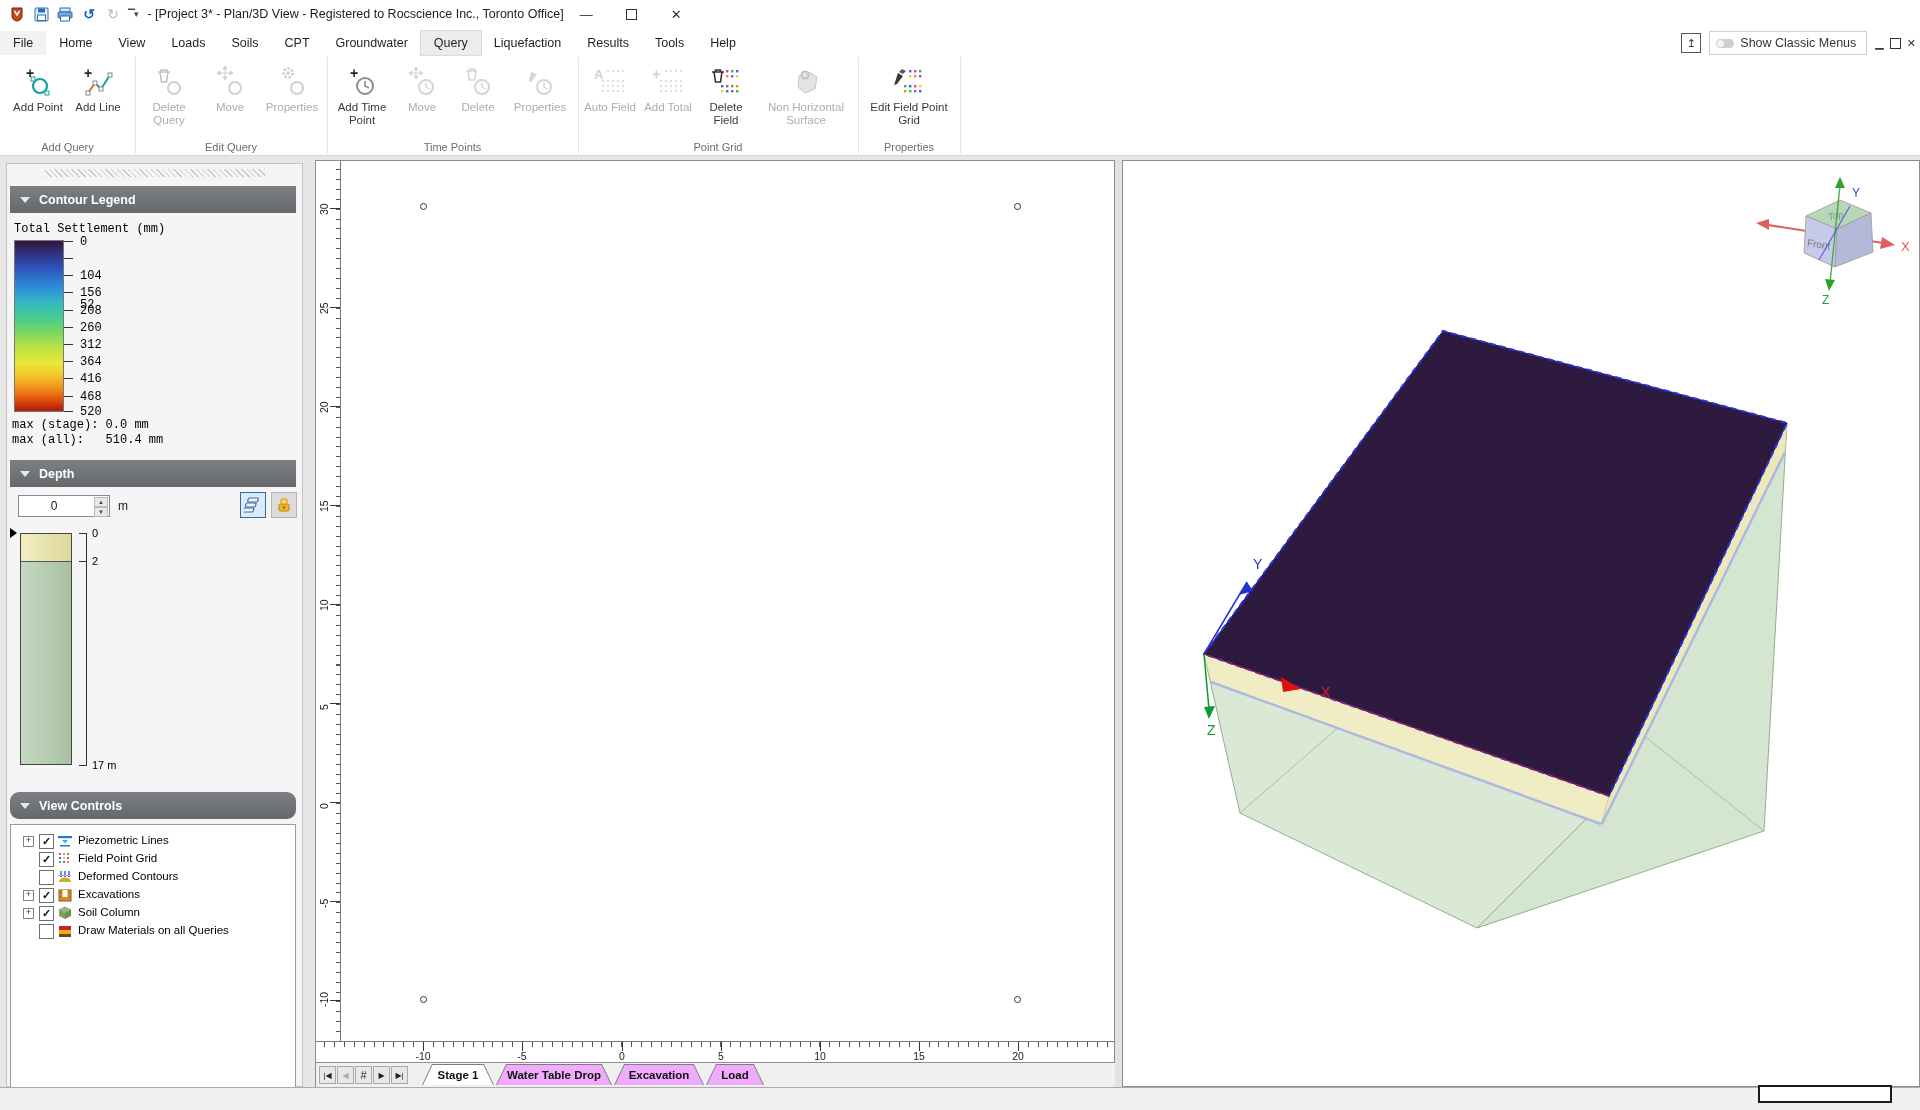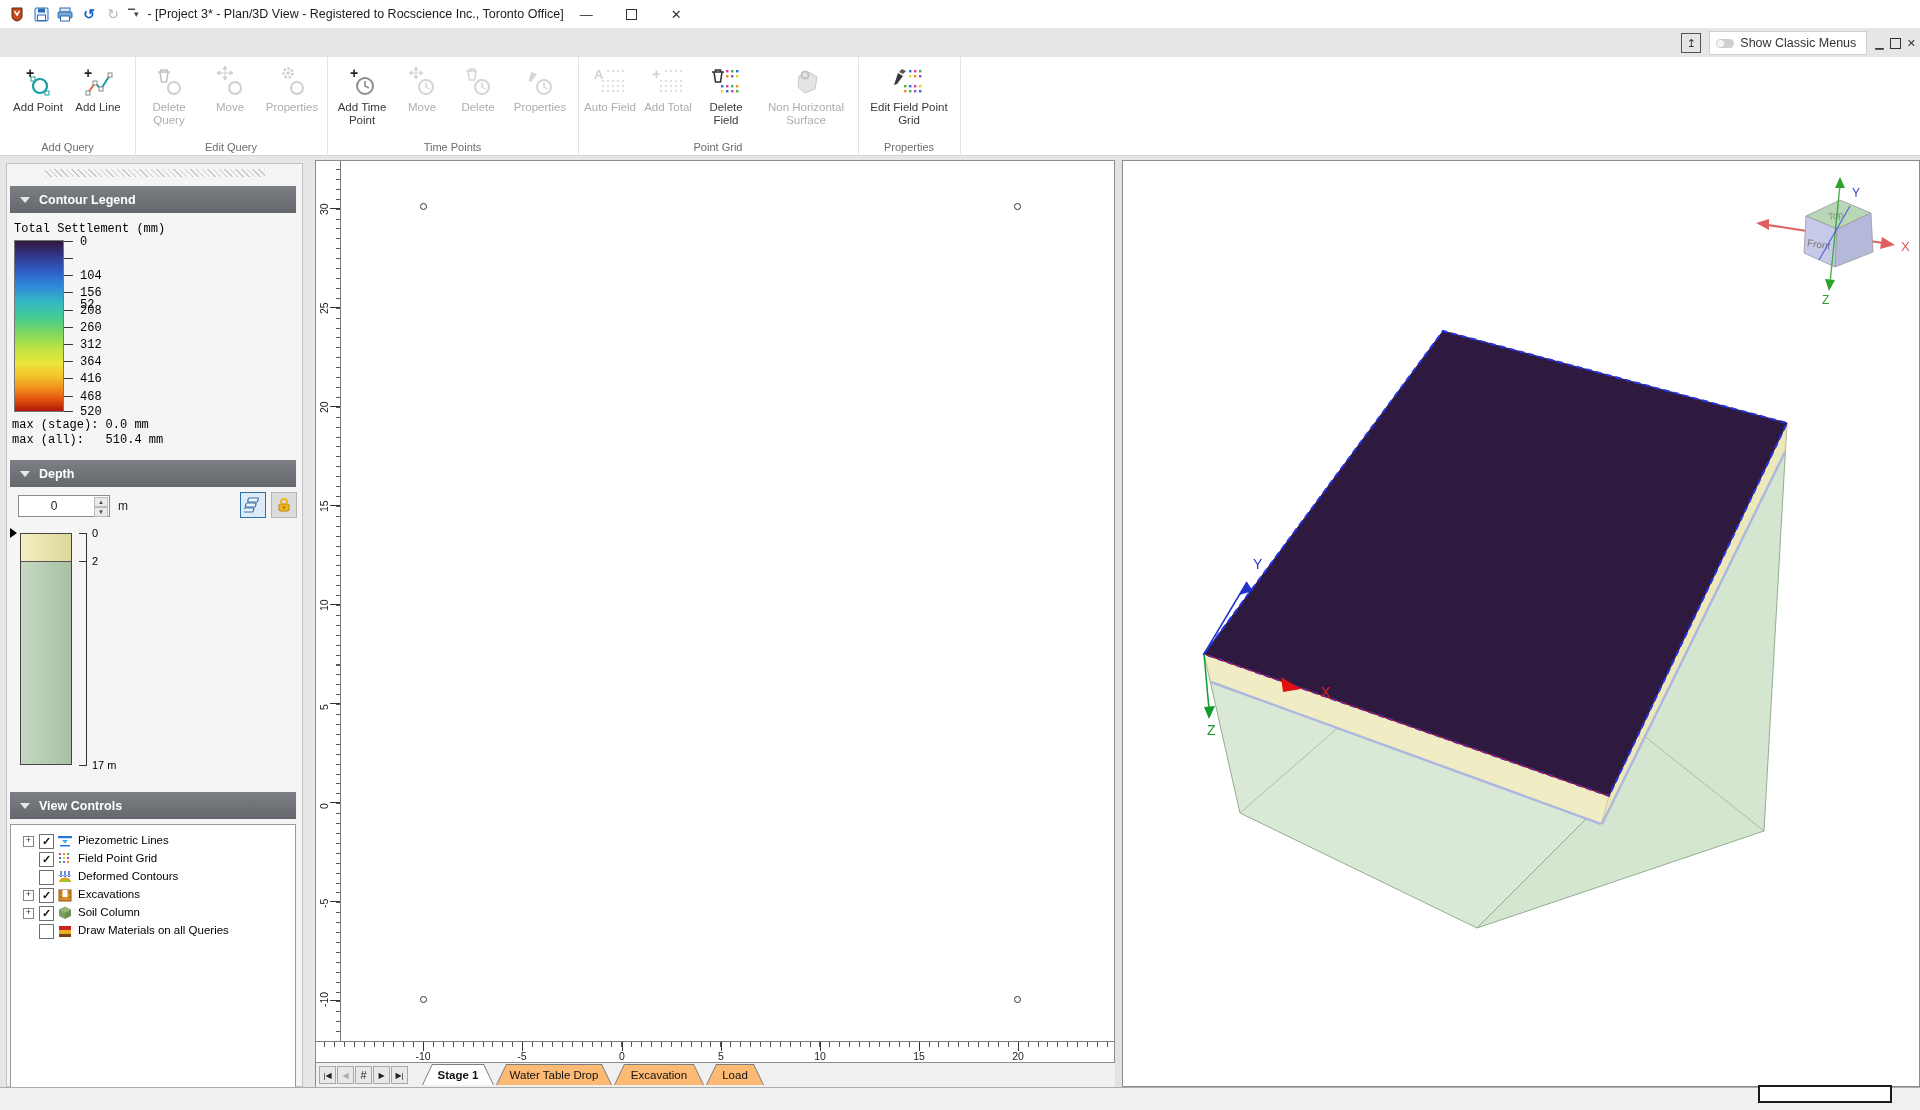--- a/index.html
+++ b/index.html
@@ -108,21 +108,21 @@
            font-size:11px;padding:1px 5px;white-space:nowrap;color:#000;}
 
   
   .stagebar{left:315px;top:1063px;width:800px;height:24px;background:#f0f0f0;border-left:1px solid #8d8d8d;box-sizing:border-box;}
   .navbtn{position:absolute;top:3px;width:17px;height:18px;background:#e8e8e8;border:1px solid #a8a8a8;
           font-size:8px;text-align:center;line-height:17px;color:#222;box-sizing:border-box;}
   .stab{position:absolute;top:1px;height:21px;clip-path:polygon(10px 0,calc(100% - 10px) 0,100% 100%,0 100%);
         background:#7d7d7d;}
   .stab-in{position:absolute;left:1px;top:1px;right:1px;bottom:0;
            clip-path:polygon(9.5px 0,calc(100% - 9.5px) 0,100% 100%,0 100%);
-           background:#fdba74;font-size:11.5px;display:flex;align-items:center;justify-content:center;color:#111;}
+           background:#f0abfc;font-size:11.5px;display:flex;align-items:center;justify-content:center;color:#111;font-weight:bold;}
   .stab[data-active="true"] .stab-in{background:#fff;font-weight:bold;}
 
   
   .splitter{left:1115px;top:160px;width:7px;height:927px;background:#e2e2e2;}
   .pane3d{left:1122px;top:160px;width:798px;height:927px;background:#fff;border:1px solid #8d8d8d;box-sizing:border-box;}
   .statusbar{left:0;top:1087px;width:1920px;height:23px;background:#f0f0f0;border-top:1px solid #ababab;box-sizing:border-box;}
   .coordbox{left:1758px;top:1085px;width:134px;height:18px;background:#fff;border:2px solid #1a1a1a;box-sizing:border-box;}
 </style>
 </head>
 <body>
@@ -158,20 +158,34 @@
     <span class="title-text">- [Project 3* - Plan/3D View - Registered to Rocscience Inc., Toronto Office]</span>
     <div class="wbtns">
       <span class="wbtn">—</span>
       <span class="wbtn">
           <span class="rest-box"></span>
         </span>
       <span class="wbtn">✕</span>
     </div>
   </div>
 
+  <div class="abs menubar">
+    <span class="menu-item">File</span>
+    <span class="menu-item">Home</span>
+    <span class="menu-item">View</span>
+    <span class="menu-item">Loads</span>
+    <span class="menu-item">Soils</span>
+    <span class="menu-item">CPT</span>
+    <span class="menu-item">Groundwater</span>
+    <span class="menu-item" data-active="true">Query</span>
+    <span class="menu-item">Liquefaction</span>
+    <span class="menu-item">Results</span>
+    <span class="menu-item">Tools</span>
+    <span class="menu-item">Help</span>
+  </div>
   <div class="mright">
     <span class="ribbon-pin">↥</span>
     <span class="classic-toggle">
       <span class="pill"></span>
       <span>Show Classic Menus</span>
     </span>
     <span class="mdi">
       <span>▁</span>
       <span class="rest-box"></span>
       <span>✕</span>
@@ -479,21 +493,21 @@
     <div class="soil-bot"></div>
   </div>
   <div class="abs bracket-v"></div>
   <div class="abs bracket-t" style="top:533px;"></div>
   <div class="abs bracket-t" style="top:561px;"></div>
   <div class="abs bracket-t" style="top:765px;"></div>
   <span class="abs blab" style="top:527px;">0</span>
   <span class="abs blab" style="top:555px;">2</span>
   <span class="abs blab" style="top:759px;">17 m</span>
 
-  <div class="abs phdr" style="top:792px;">
+  <div class="abs phdr" style="top:792px;border-radius:9px;">
     <span class="tri"></span>
     <span>View Controls</span>
   </div>
   <div class="abs vc-box">
 
     <div class="vc-row" style="top:8px;">
       <span class="vc-expand" data-expandable="true">+</span>
       <span class="vc-check" data-checked="true"></span>
       <span class="vc-icon">
         <svg width="14" height="14">

